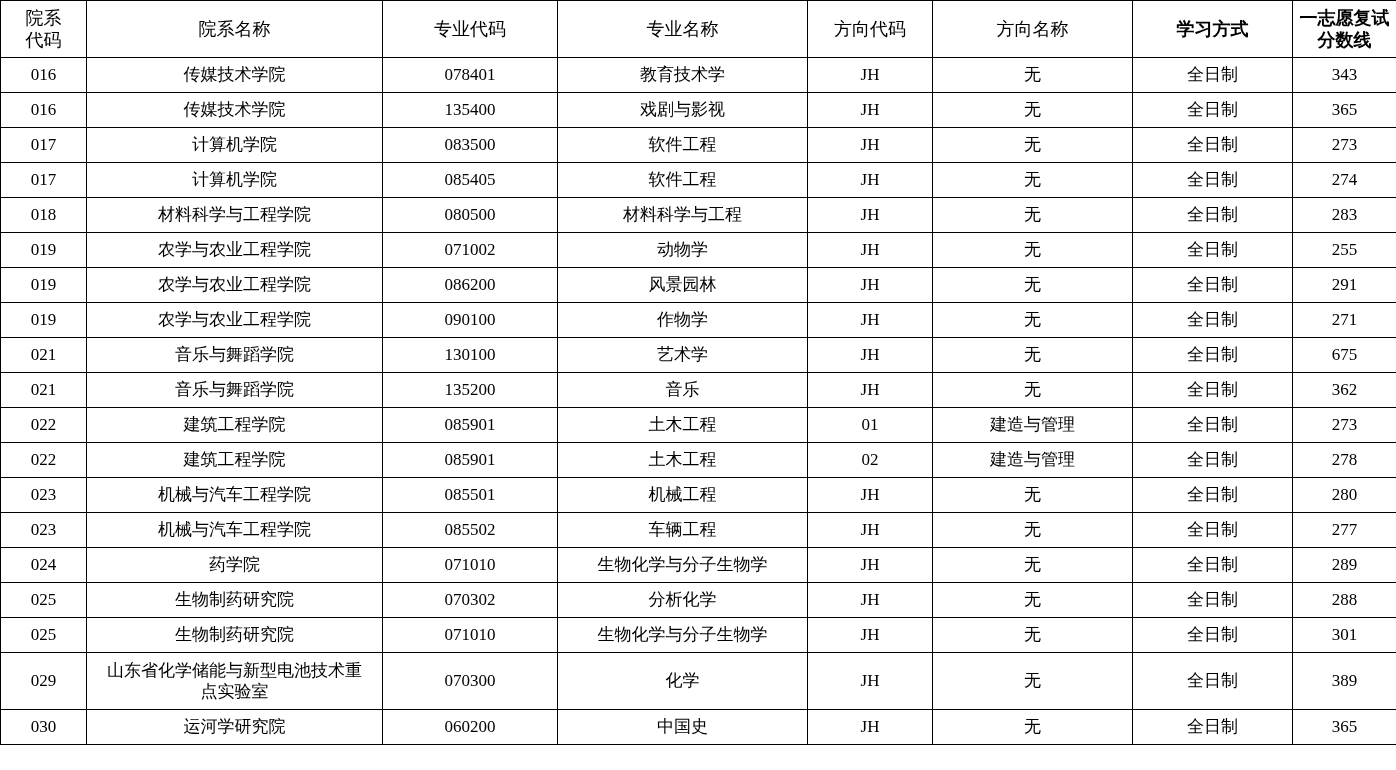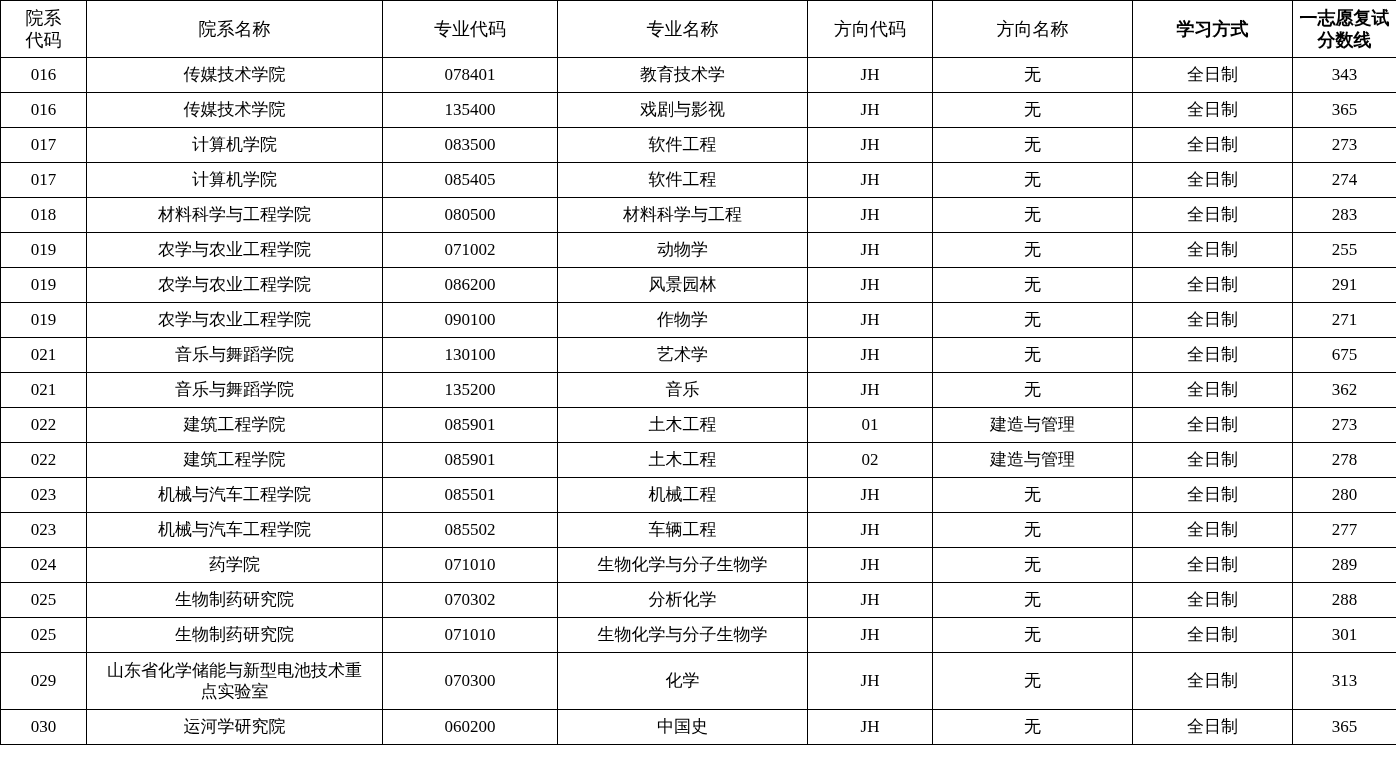--- a/index.html
+++ b/index.html
@@ -261,21 +261,21 @@
         </tr>
         <tr class="tall">
           <td>029</td>
           <td class="cell-wrap">山东省化学储能与新型电池技术重
 点实验室</td>
           <td>070300</td>
           <td>化学</td>
           <td>JH</td>
           <td>无</td>
           <td>全日制</td>
-          <td>313</td>
+          <td>389</td>
         </tr>
         <tr>
           <td>030</td>
           <td>运河学研究院</td>
           <td>060200</td>
           <td>中国史</td>
           <td>JH</td>
           <td>无</td>
           <td>全日制</td>
           <td>365</td>

